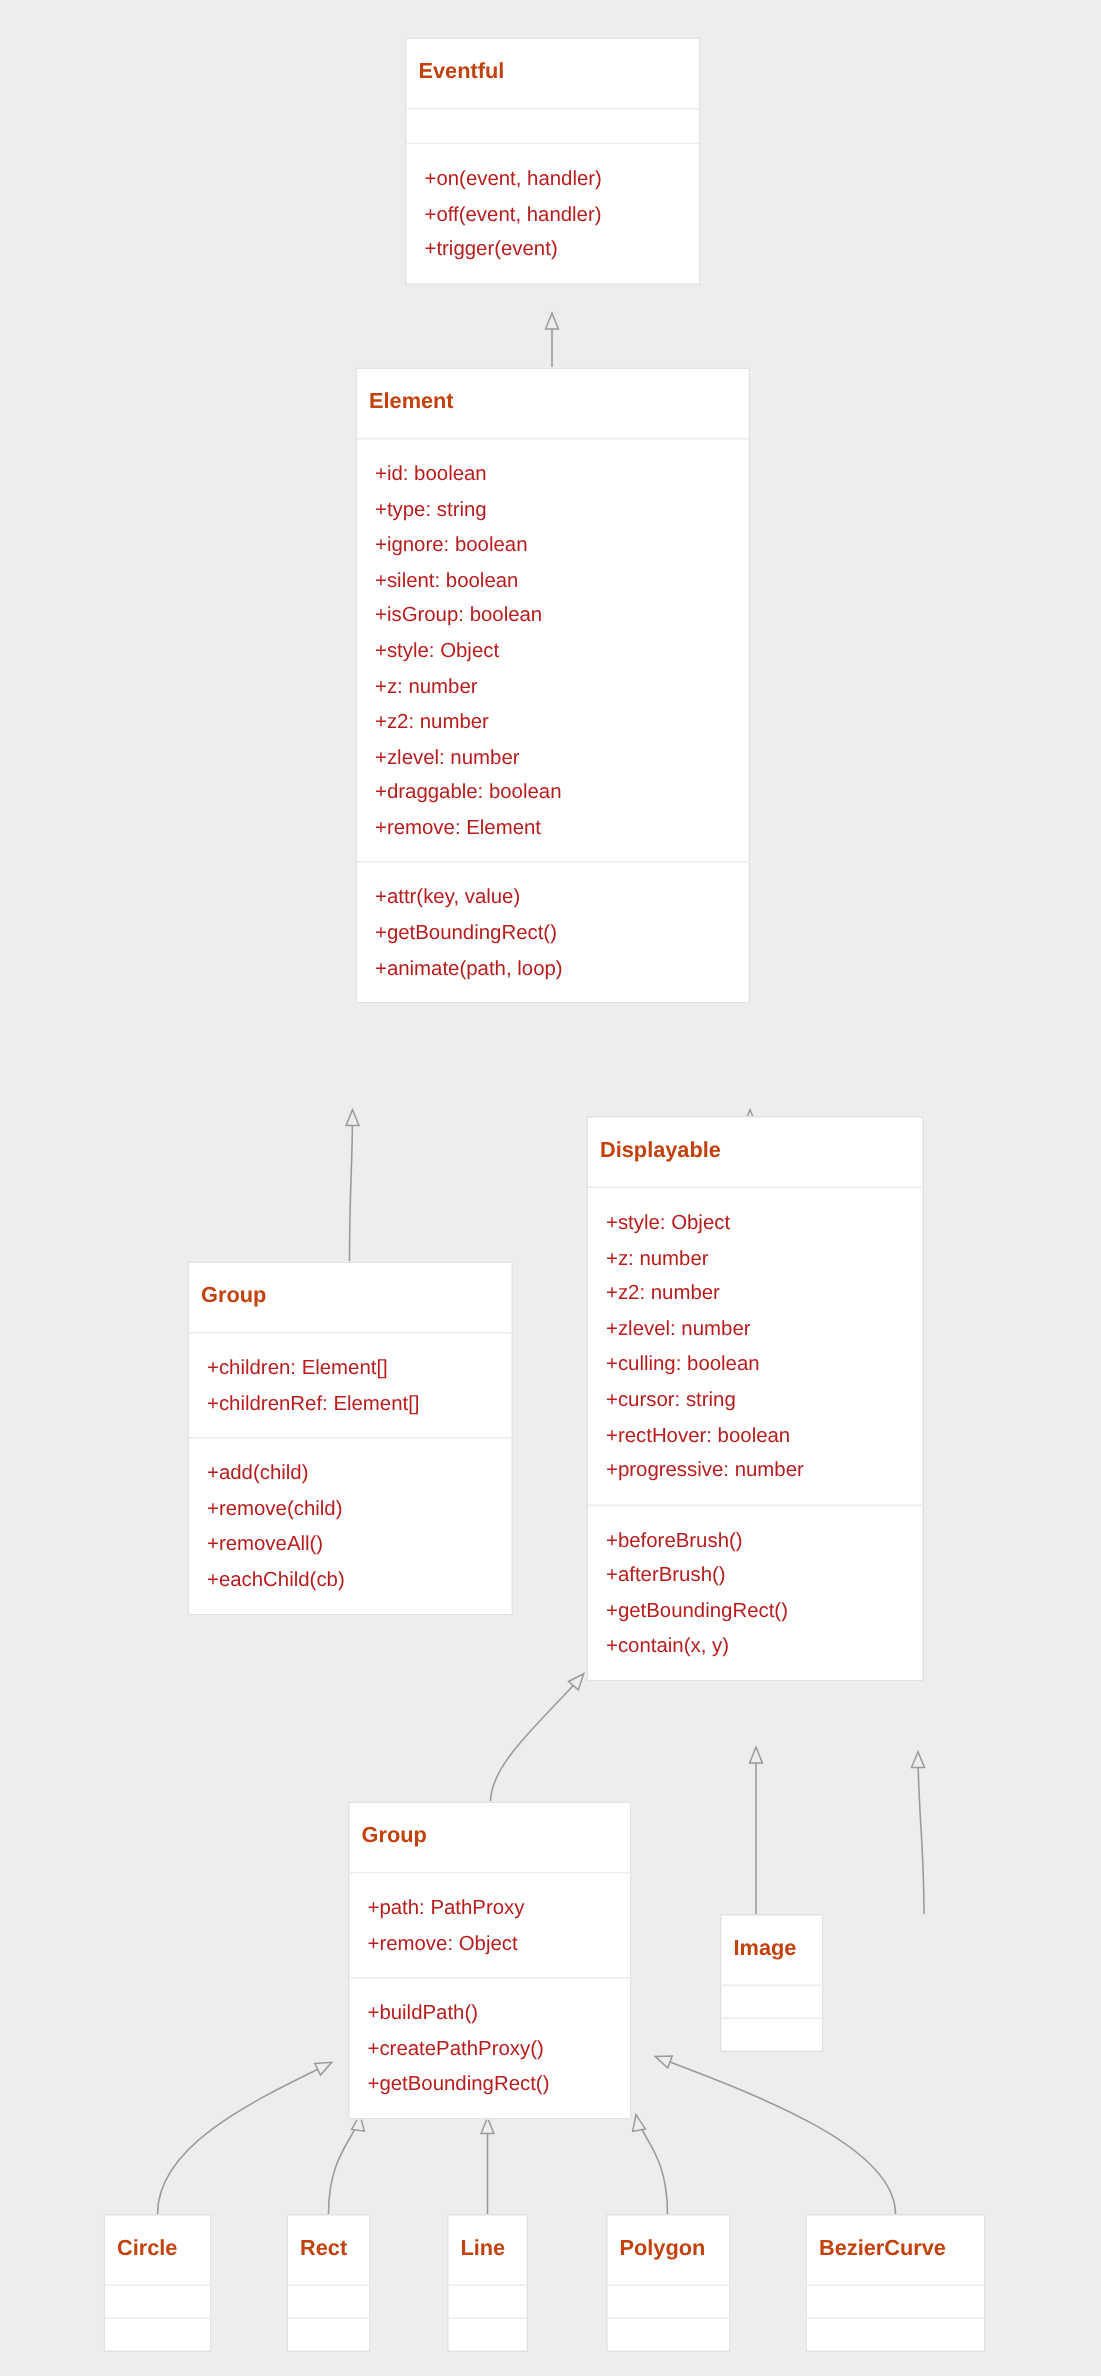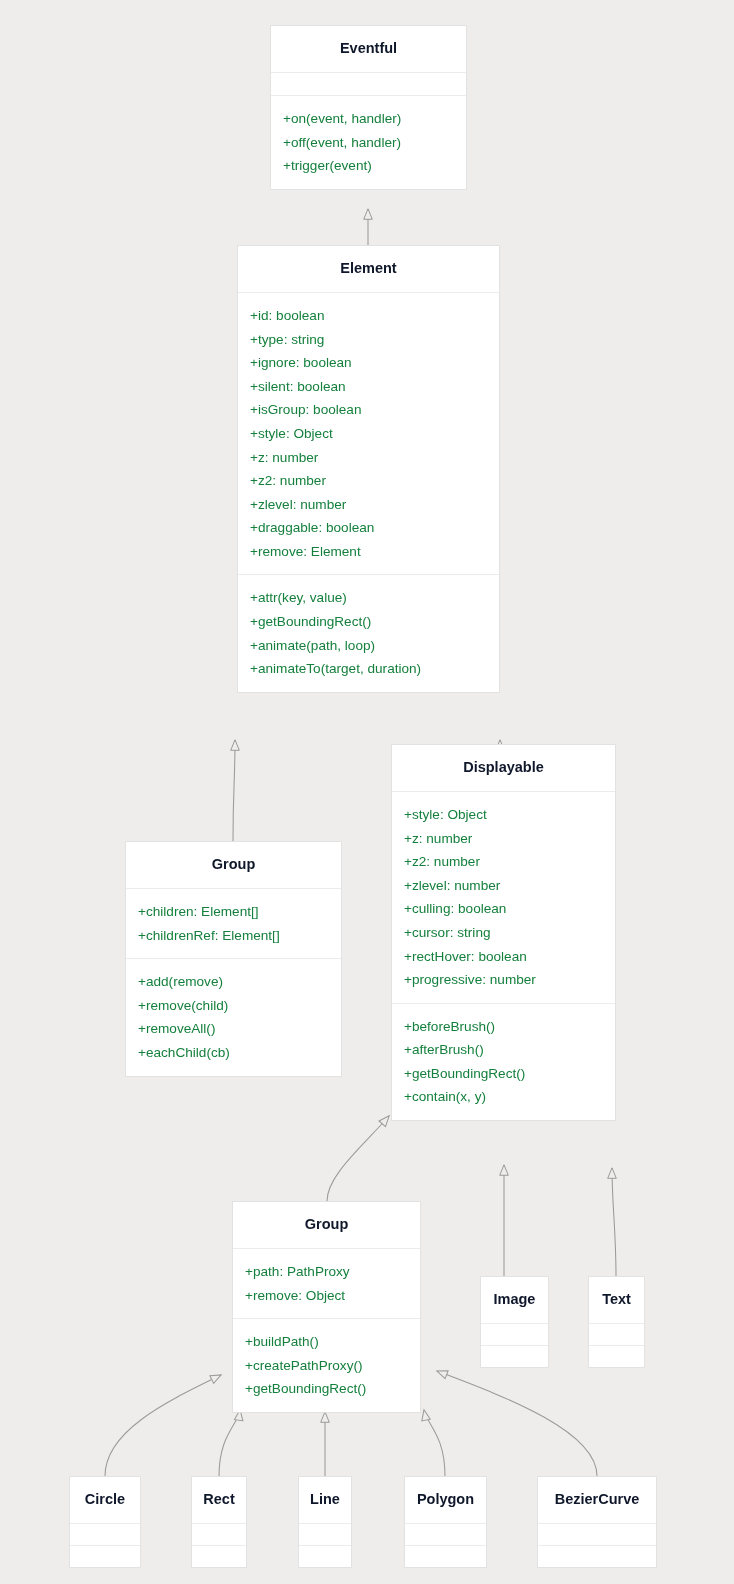--- a/index.html
+++ b/index.html
@@ -31,37 +31,36 @@
     z-index: 1;
   }
   .uml-class {
     position: absolute;
     background: #ffffff;
     border: 1px solid #e2e2e2;
     box-sizing: border-box;
     z-index: 2;
   }
   .uml-title {
-    text-align: center;
     font-weight: bold;
     font-size: 14.5px;
-    color: #0f172a;
+    color: #c2410c;
     padding: 15px 8px 15px 8px;
     line-height: 1.1;
     white-space: nowrap;
   }
   .uml-sep {
     height: 1px;
     background: #ececec;
     width: 100%;
   }
   .uml-compartment {
     padding: 11px 12px 11px 12px;
     font-size: 13.6px;
-    color: #15803d;
+    color: #b91c1c;
     line-height: 23.6px;
   }
   .uml-compartment.empty-row {
     padding: 0;
     height: 22px;
   }
   .uml-compartment.empty-row-sm {
     padding: 0;
     height: 21px;
   }
@@ -132,34 +131,33 @@
       <div class="uml-member">+z2: number</div>
       <div class="uml-member">+zlevel: number</div>
       <div class="uml-member">+draggable: boolean</div>
       <div class="uml-member">+remove: Element</div>
     </div>
     <div class="uml-sep"></div>
     <div class="uml-compartment">
       <div class="uml-member">+attr(key, value)</div>
       <div class="uml-member">+getBoundingRect()</div>
       <div class="uml-member">+animate(path, loop)</div>
-      <div class="uml-member">+animateTo(target, duration)</div>
     </div>
   </div>
 
   <div class="uml-class" style="left:125px; top:841px; width:217px;">
     <div class="uml-title">Group</div>
     <div class="uml-sep"></div>
     <div class="uml-compartment">
       <div class="uml-member">+children: Element[]</div>
       <div class="uml-member">+childrenRef: Element[]</div>
     </div>
     <div class="uml-sep"></div>
     <div class="uml-compartment">
-      <div class="uml-member">+add(remove)</div>
+      <div class="uml-member">+add(child)</div>
       <div class="uml-member">+remove(child)</div>
       <div class="uml-member">+removeAll()</div>
       <div class="uml-member">+eachChild(cb)</div>
     </div>
   </div>
 
   <div class="uml-class" style="left:391px; top:744px; width:225px;">
     <div class="uml-title">Displayable</div>
     <div class="uml-sep"></div>
     <div class="uml-compartment">
@@ -197,27 +195,20 @@
   </div>
 
   <div class="uml-class" style="left:480px; top:1276px; width:69px;">
     <div class="uml-title">Image</div>
     <div class="uml-sep"></div>
     <div class="uml-compartment empty-row-sm"></div>
     <div class="uml-sep"></div>
     <div class="uml-compartment empty-row-sm"></div>
   </div>
 
-  <div class="uml-class" style="left:588px; top:1276px; width:57px;">
-    <div class="uml-title">Text</div>
-    <div class="uml-sep"></div>
-    <div class="uml-compartment empty-row-sm"></div>
-    <div class="uml-sep"></div>
-    <div class="uml-compartment empty-row-sm"></div>
-  </div>
 
   <div class="uml-class" style="left:69px; top:1476px; width:72px;">
     <div class="uml-title">Circle</div>
     <div class="uml-sep"></div>
     <div class="uml-compartment empty-row-sm"></div>
     <div class="uml-sep"></div>
     <div class="uml-compartment empty-row-sm"></div>
   </div>
 
   <div class="uml-class" style="left:191px; top:1476px; width:56px;">

